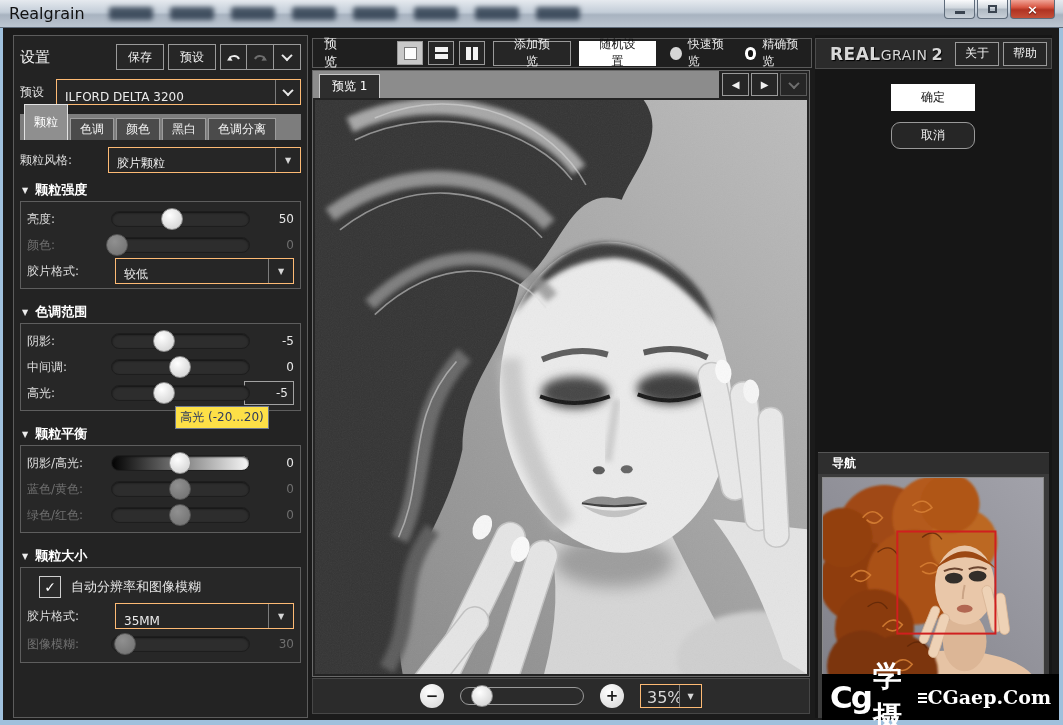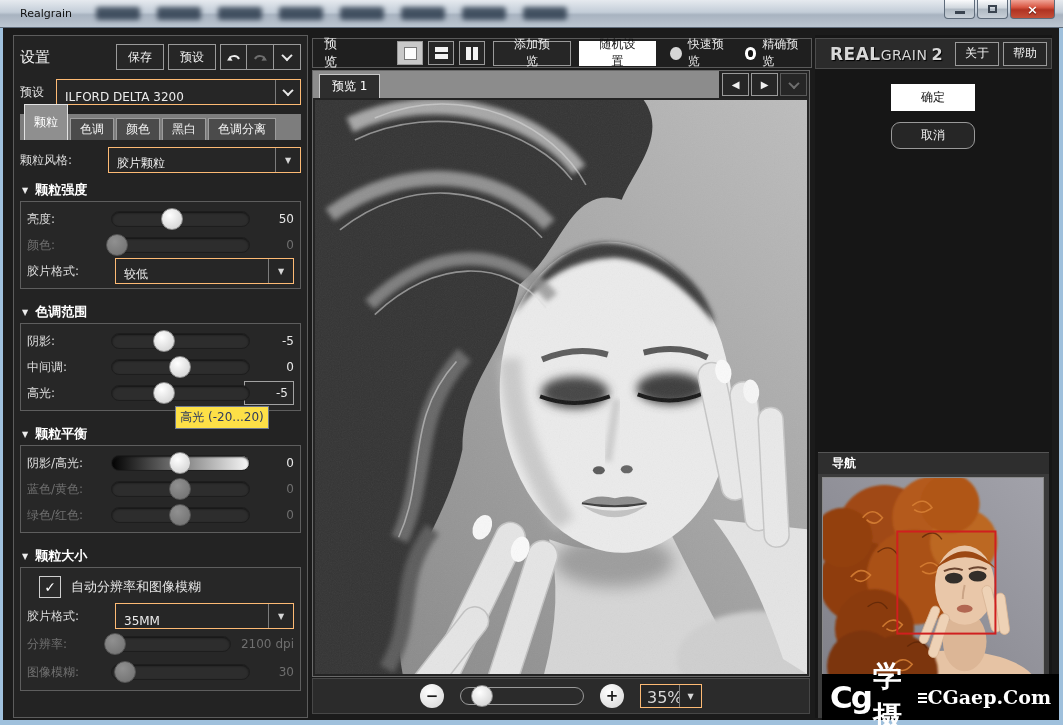--- a/index.html
+++ b/index.html
@@ -3,21 +3,21 @@
 <meta charset="utf-8">
 <style>
   * { margin:0; padding:0; box-sizing:border-box; }
   body { background:#000; font-family:"DejaVu Sans","Liberation Sans",sans-serif; }
   .screen { position:relative; width:1063px; height:725px; background:#9fc0dc; overflow:hidden; }
 
   
   .titlebar { position:absolute; top:0; left:0; right:0; height:28px;
     background:linear-gradient(#e6eaef, #c3cdd8 45%, #a8b3c0 55%, #bcc6d1);
     border-bottom:1px solid #5f6c7b; display:flex; align-items:center; }
-  .tb-title { font-size:11px; color:#111; padding-left:20px; }
+  .tb-title { font-size:16px; color:#111; padding-left:9px; }
   .tb-blur { display:flex; gap:17px; margin-left:24px; filter:blur(2.5px); }
   .tb-blur i { width:44px; height:13px; background:#2d3c4d; border-radius:3px; opacity:.85; }
   .winbtns { position:absolute; top:0; right:8px; display:flex; }
   .winbtn { width:31px; height:19px; border:1px solid #5e6b7a; border-top:none;
     border-radius:0 0 4px 4px; background:linear-gradient(#fafbfc,#cfd6dd 45%,#aeb8c2 50%,#c8d0d8);
     display:flex; align-items:center; justify-content:center; margin-left:2px; }
   .winbtn .bar { width:10px; height:3px; background:#3a4450; margin-top:6px; }
   .winbtn .box { width:9px; height:8px; border:2px solid #3a4450; }
   .winbtn.close { width:45px; background:linear-gradient(#f0a496,#d85743 40%,#b03322 55%,#c44f38);
     color:#fff; font-weight:bold; font-size:13px; text-shadow:0 1px 1px #5a0f05; }
@@ -342,29 +342,20 @@
               <span>✓</span>
             </span>
           <span style="font-size:13px;">自动分辨率和图像模糊</span>
         </div>
         <div class="srow">
           <span class="row-label">胶片格式:</span>
           <div class="combo">
             <span class="cval">35MM</span>
             <span class="carrow">▼</span>
           </div>
-        </div>
-        <div class="srow disabled">
-          <span class="row-label">分辨率:</span>
-          <div class="slider">
-            <div class="track"></div>
-              <div class="thumb" style="left: 9%;"></div>
-          </div>
-          <span class="sval">2100</span>
-          <span class="unit">dpi</span>
         </div>
         <div class="srow disabled">
           <span class="row-label">图像模糊:</span>
           <div class="slider">
             <div class="track"></div>
               <div class="thumb" style="left: 10%;"></div>
           </div>
           <span class="sval">30</span>
         </div>
       </div>

